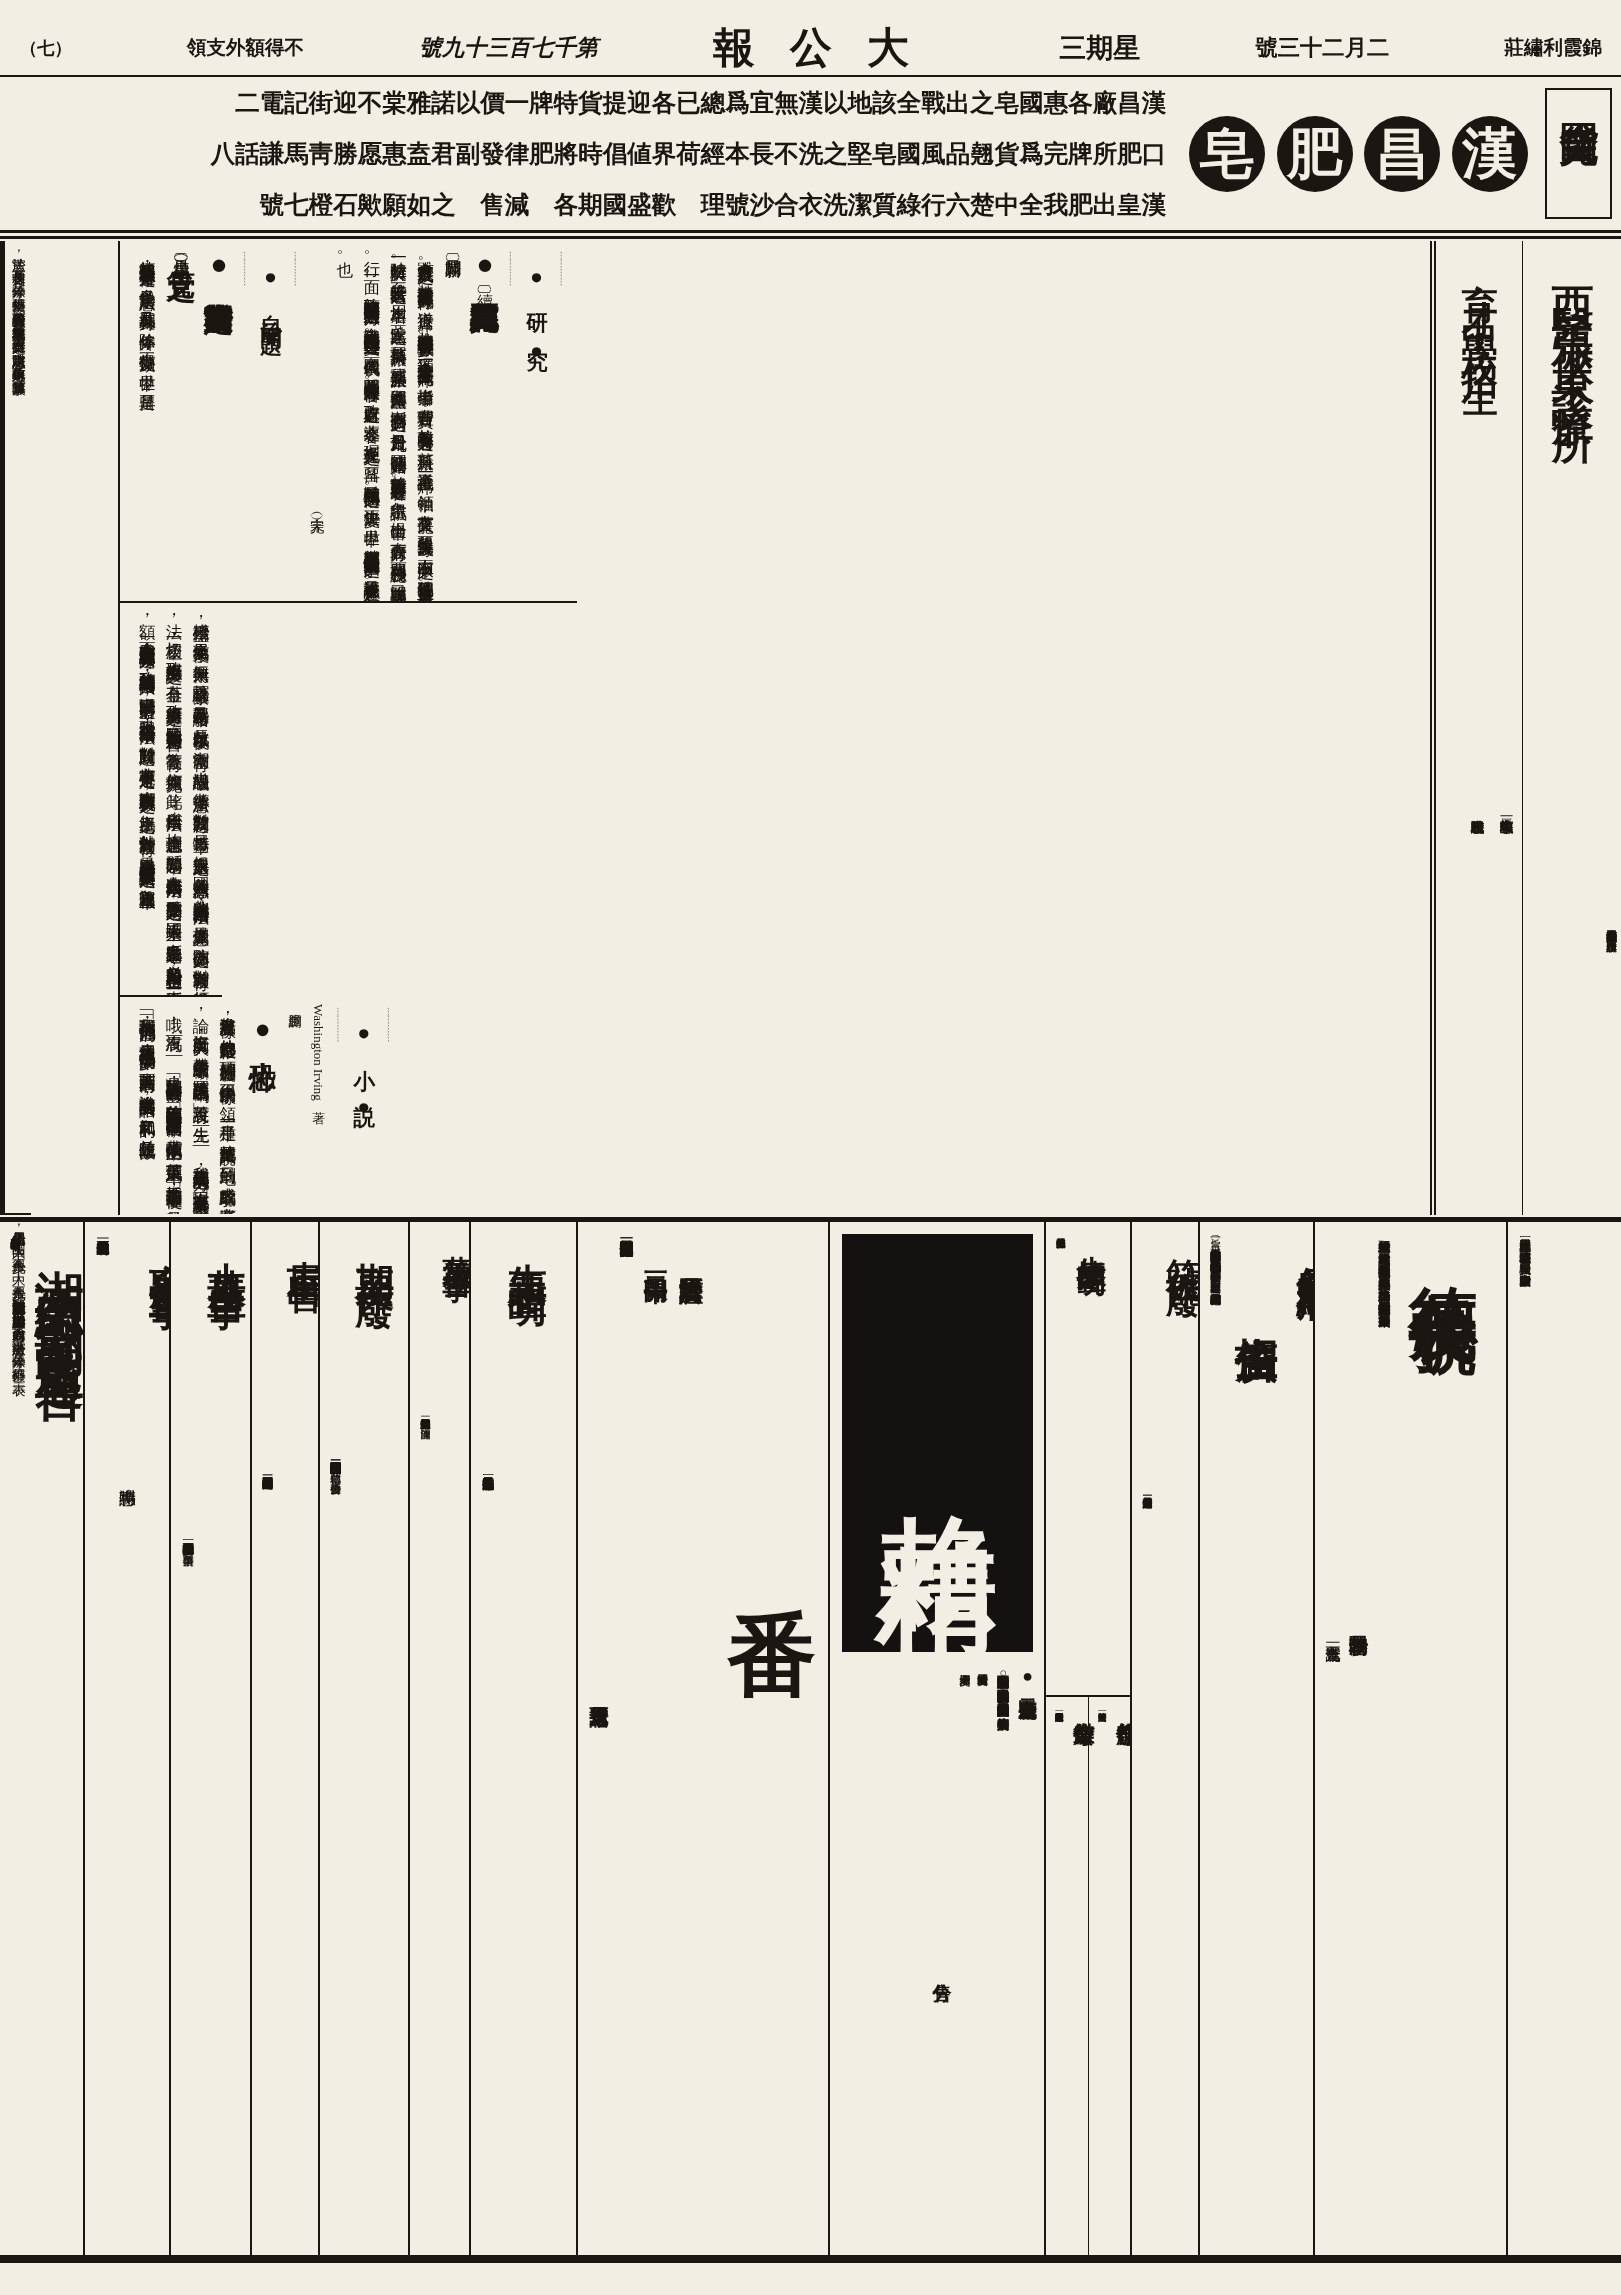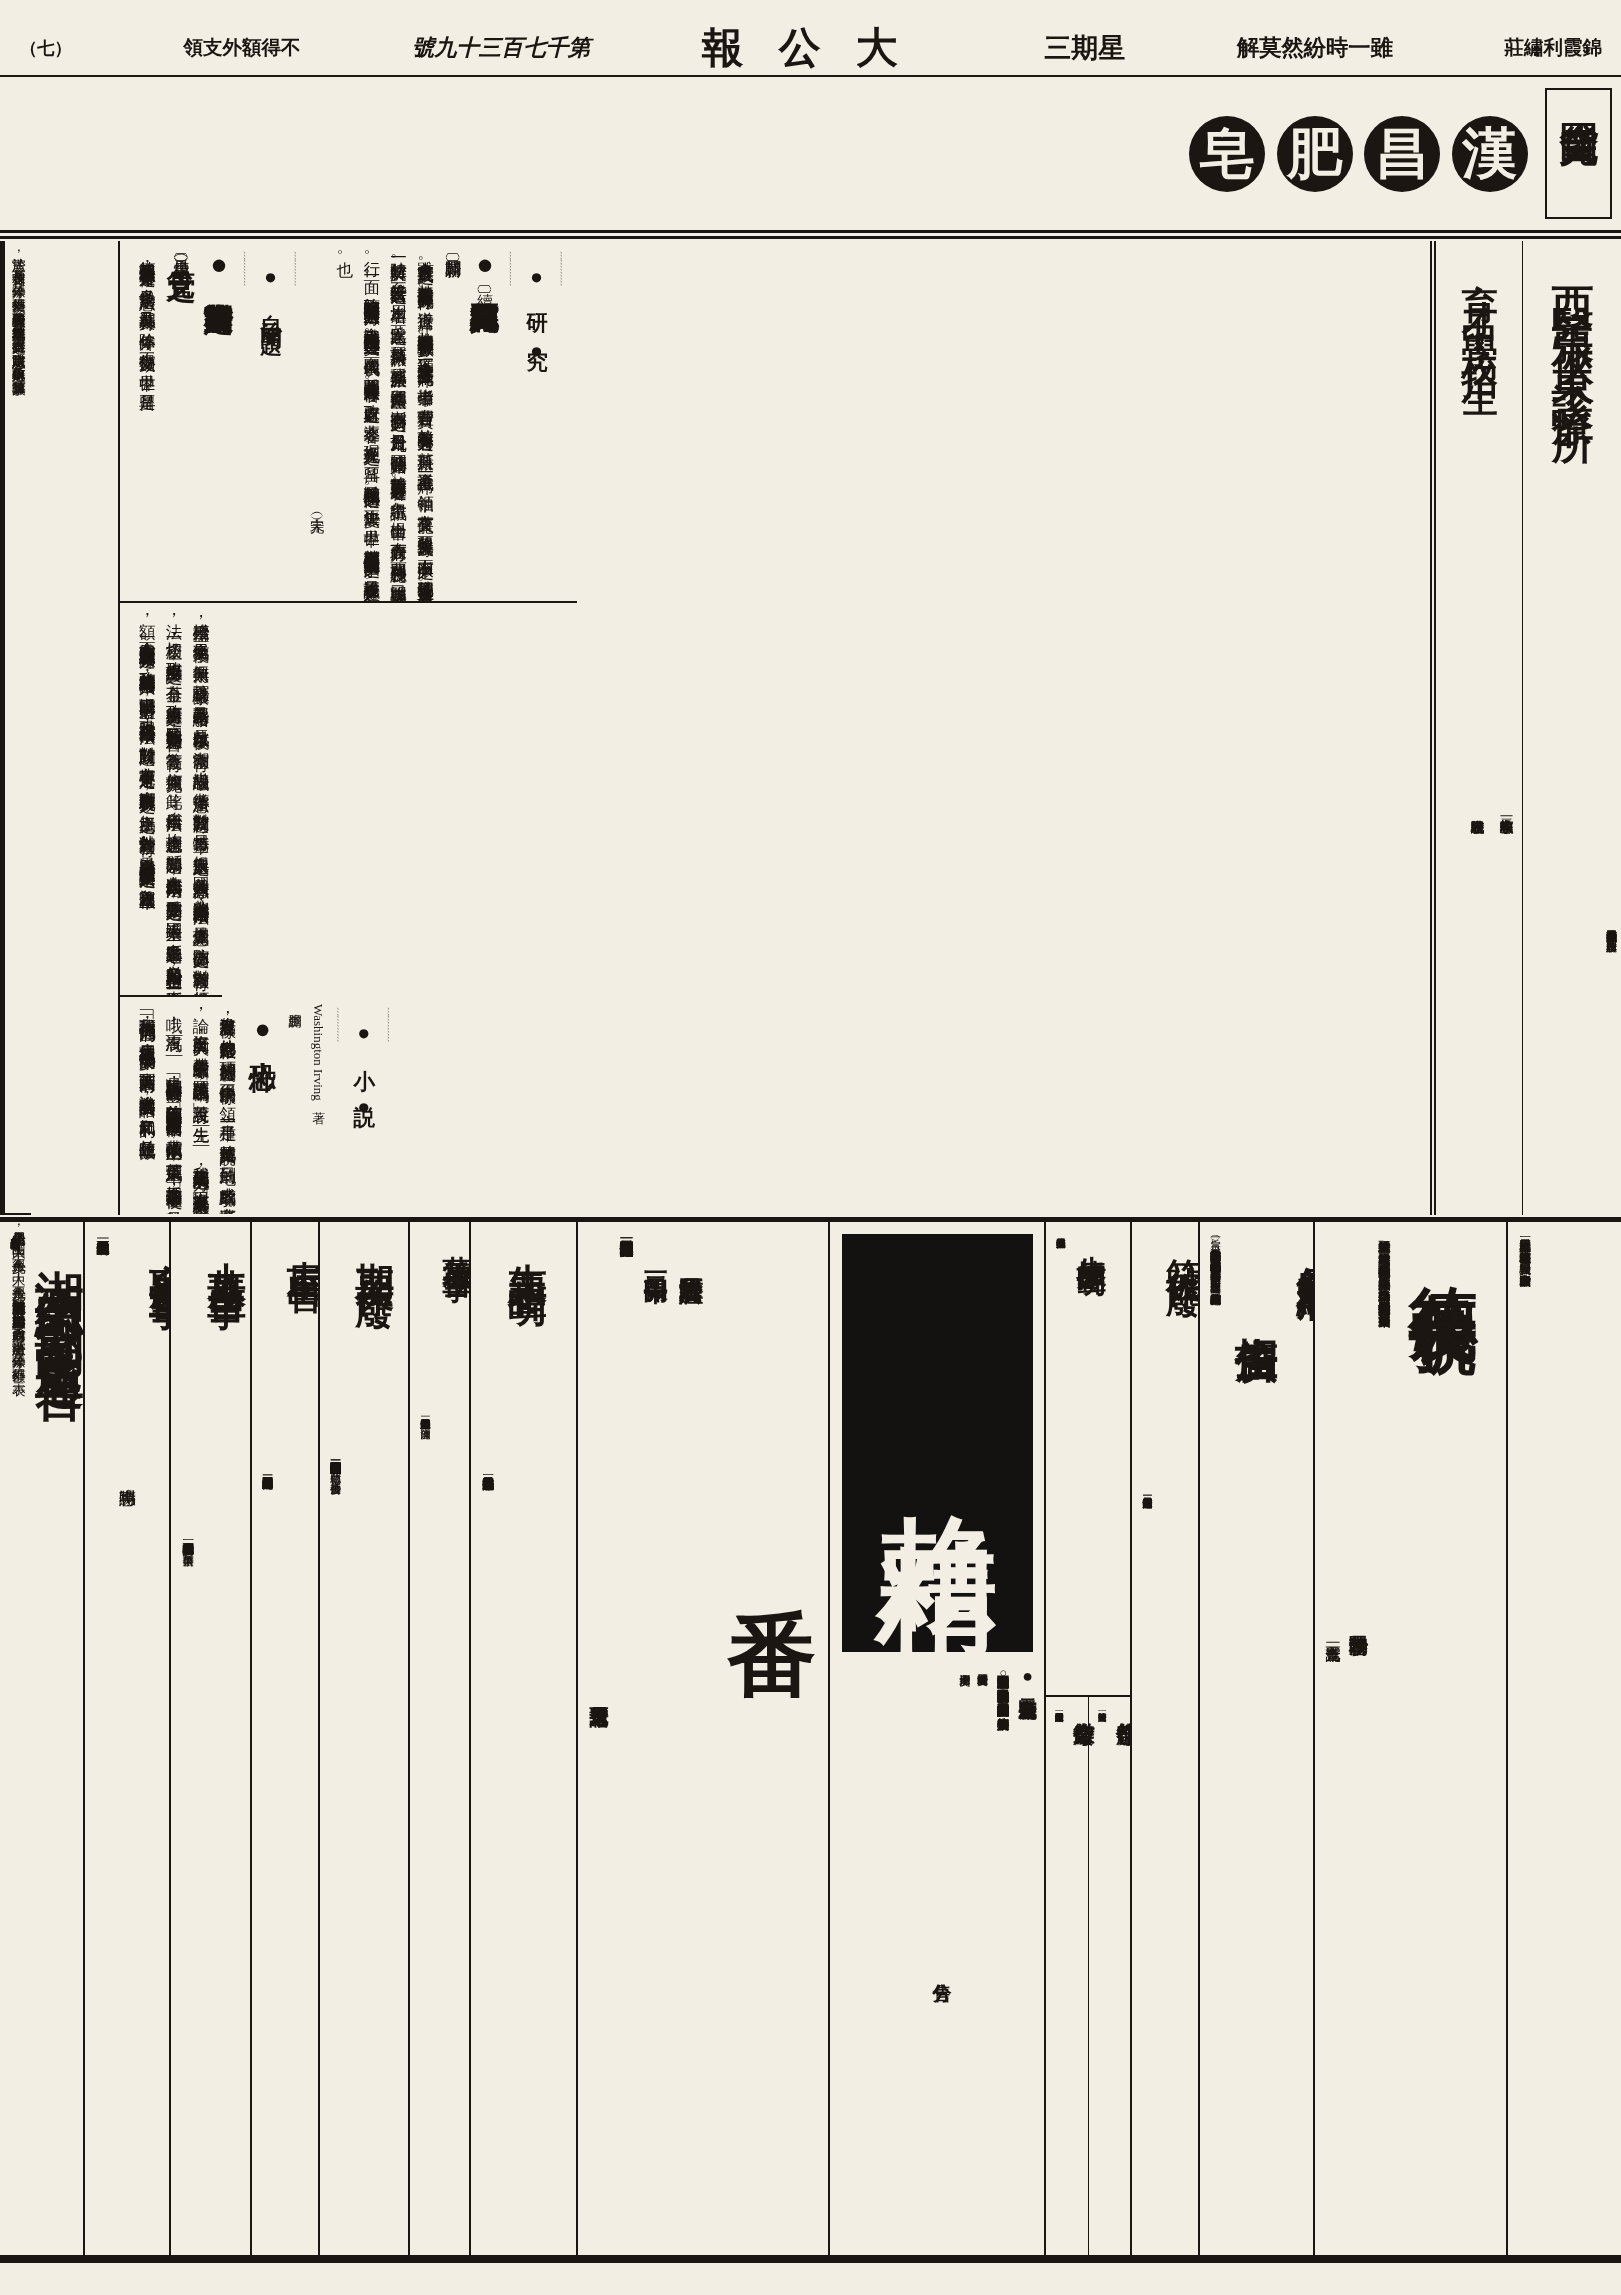--- a/index.html
+++ b/index.html
@@ -133,37 +133,42 @@
   #ad-demao .addr{font-size:19px;font-weight:bold;padding-top:389px;}
   #ad-demao .phone{font-size:15px;padding-top:404px;}
 
   #ad-school .ad-body{font-size:11.5px;}
 </style>
 </head>
 <body>
 
 <div id="masthead">
   <span class="mh mh-era rtlo">錦霞利繡莊</span>
-  <span class="mh mh-date rtlo">雖一時紛然莫解</span>
+  <span class="mh mh-date rtlo">二月二十三號</span>
   <span class="mh mh-week rtlo">星期三</span>
   <span class="mh mh-paper rtlo">大公報</span>
   <span class="mh mh-issue rtlo">第千七百三十九號</span>
   <span class="mh mh-lunar rtlo">不得額外支領</span>
   <span class="mh mh-page">（七）</span>
 </div>
 
 <div id="soap">
   <div id="soap-badge">
     <div class="v b">完全國貨</div>
   </div>
   <div id="soap-seals">
     <span class="seal">漢</span>
     <span class="seal">昌</span>
     <span class="seal">肥</span>
     <span class="seal">皂</span>
+  </div>
+  <div id="soap-lines">
+    <div class="soap-line rtlo">漢昌廠各惠國皂之出戰全該地以漢無宜爲總已各迎提貨特牌一價以諾雅棠不迎街記電二</div>
+    <div class="soap-line rtlo">口肥所牌完爲貨翹品風國皂堅之洗不長本經荷界値倡時將肥律發副君盍惠愿勝靑馬謙話八</div>
+    <div class="soap-line rtlo">漢皇出肥我全中楚六行綠質潔洗衣合沙號理　歡盛國期各　減售　之如願歟石橙七號</div>
   </div>
 </div>
 
 <div id="left-strip">
   <div id="ls-top" class="blk v">於憲法，州長及各官吏，除年俸外，不得額外支領，各委署無論何項政費，非經預算案及法律規定者，不得有銀錢之支出，財政由憲法規定，每年政府款項之收入，除有預算決算事，</div>
   <div id="ls-bot" class="blk v">爲由州長任免者，中國人中，至少得八九十，人中，至少得八九十，欲其能選出賢能勝任之縣知事，必如是始與民治主旨相合，一方面爲省政府，不出於憲法者，除年俸外，不得額外，表示。</div>
 </div>
 
 <div id="center">
 

